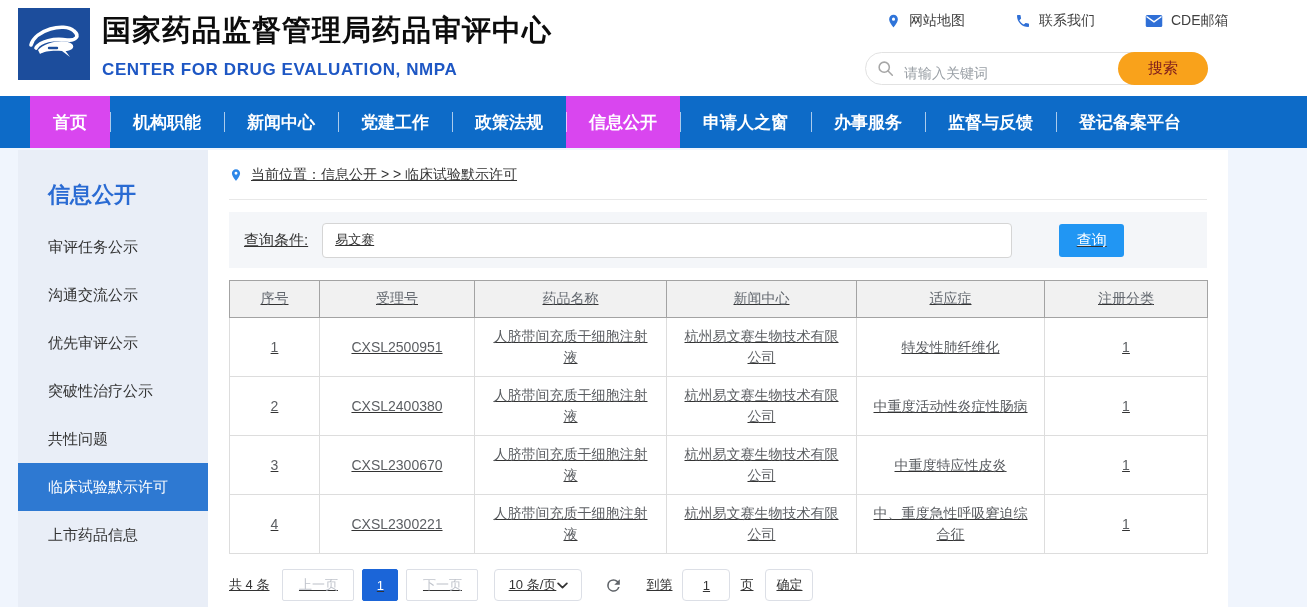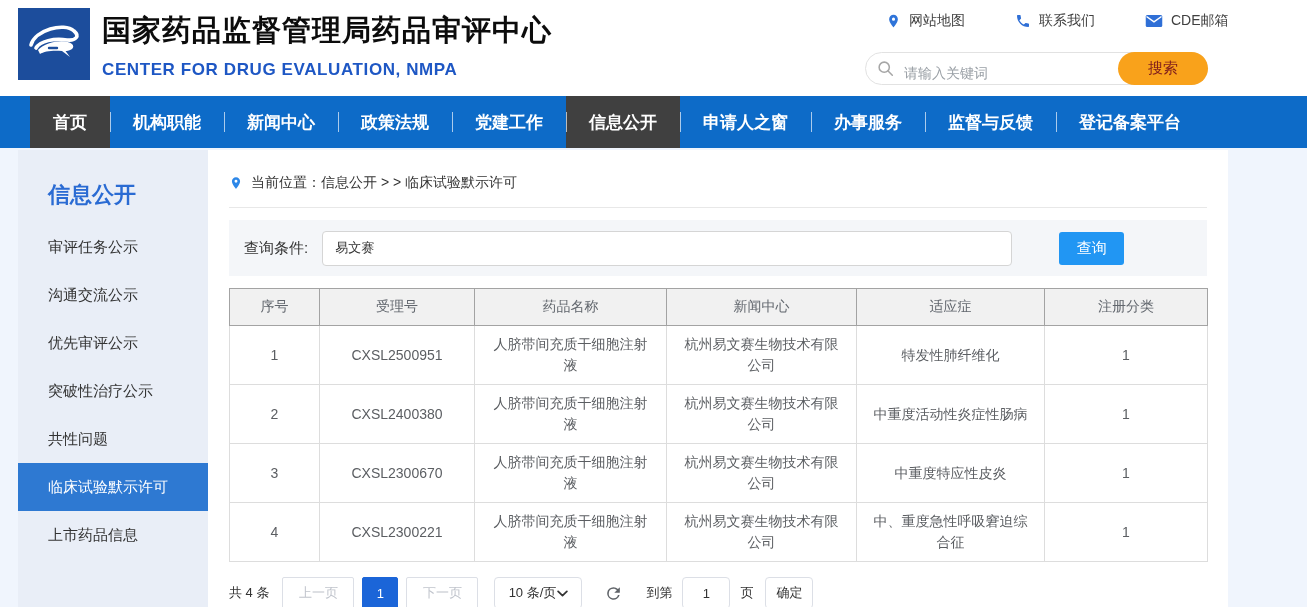--- a/index.html
+++ b/index.html
@@ -28,28 +28,28 @@
     position:absolute; right:0; top:0; width:90px; height:33px; border:none; cursor:pointer;
     border-radius:17px; background:#f9a21b; color:#7f1d1d; font-size:15px; font-family:inherit;
   }
   
   .nav { position:absolute; top:96px; left:0; width:1307px; height:52px; background:#0d6bc8;
          display:flex; align-items:stretch; padding-left:30px; }
   .nav-item { position:relative; display:flex; align-items:center; padding:0 23px;
               color:#fff; font-size:17px; font-weight:bold; cursor:pointer; white-space:nowrap; }
   .nav-item + .nav-item::before { content:""; position:absolute; left:0; top:16px; width:1px; height:20px;
               background:rgba(255,255,255,0.65); }
-  .nav-item.active { background:#404040; }
+  .nav-item.active { background:#d946ef; }
   
   .sidebar { position:absolute; left:18px; top:150px; width:190px; height:457px; background:#e9eef7; }
   .sidebar-title { padding:30px 0 13px 30px; color:#2a6bd3; font-size:22px; font-weight:bold; }
   .side-item { height:48px; line-height:48px; padding-left:30px; font-size:15px; color:#333; cursor:pointer; white-space:nowrap; }
   .side-item.active { background:#2e79d2; color:#fff; }
   
-  .content { position:absolute; left:208px; top:150px; width:1020px; height:457px; background:#fff; padding:8px 21px; }
+  .content { position:absolute; left:208px; top:150px; width:1020px; height:457px; background:#fff; padding:0 21px;text-decoration:underline; }
   .breadcrumb { height:50px; display:flex; align-items:center; gap:8px; font-size:14px; color:#333;
                 border-bottom:1px solid #e8e8e8; }
   .query-row { margin-top:12px; height:56px; background:#f4f6f9; display:flex; align-items:center; }
   .query-label { margin-left:15px; font-size:15px; color:#333; white-space:nowrap; }
   .query-input { margin-left:14px; width:690px; height:35px; border:1px solid #d5d5d5; border-radius:4px;
                  padding:0 12px; font-size:13px; color:#333; outline:none; font-family:inherit; }
   .query-btn { margin-left:47px; width:65px; height:33px; border:none; border-radius:3px; cursor:pointer;
                background:#2196f3; color:#fff; font-size:15px; font-family:inherit; }
   
   table { margin-top:12px; width:978px; border-collapse:collapse; table-layout:fixed; }
@@ -119,22 +119,22 @@
       <line x1="13" y1="13" x2="18" y2="18" stroke="#a6a6a6" stroke-width="1.8" stroke-linecap="round"></line>
     </svg>
     <button class="search-btn">搜索</button>
   </div>
 </div>
 
 <div class="nav">
   <div class="nav-item active">首页</div>
   <div class="nav-item">机构职能</div>
   <div class="nav-item">新闻中心</div>
+  <div class="nav-item">党建工作</div>
   <div class="nav-item">政策法规</div>
-  <div class="nav-item">党建工作</div>
   <div class="nav-item active">信息公开</div>
   <div class="nav-item">申请人之窗</div>
   <div class="nav-item">办事服务</div>
   <div class="nav-item">监督与反馈</div>
   <div class="nav-item">登记备案平台</div>
 </div>
 
 <div class="sidebar">
   <div class="sidebar-title">信息公开</div>
   <div class="side-item">审评任务公示</div>

